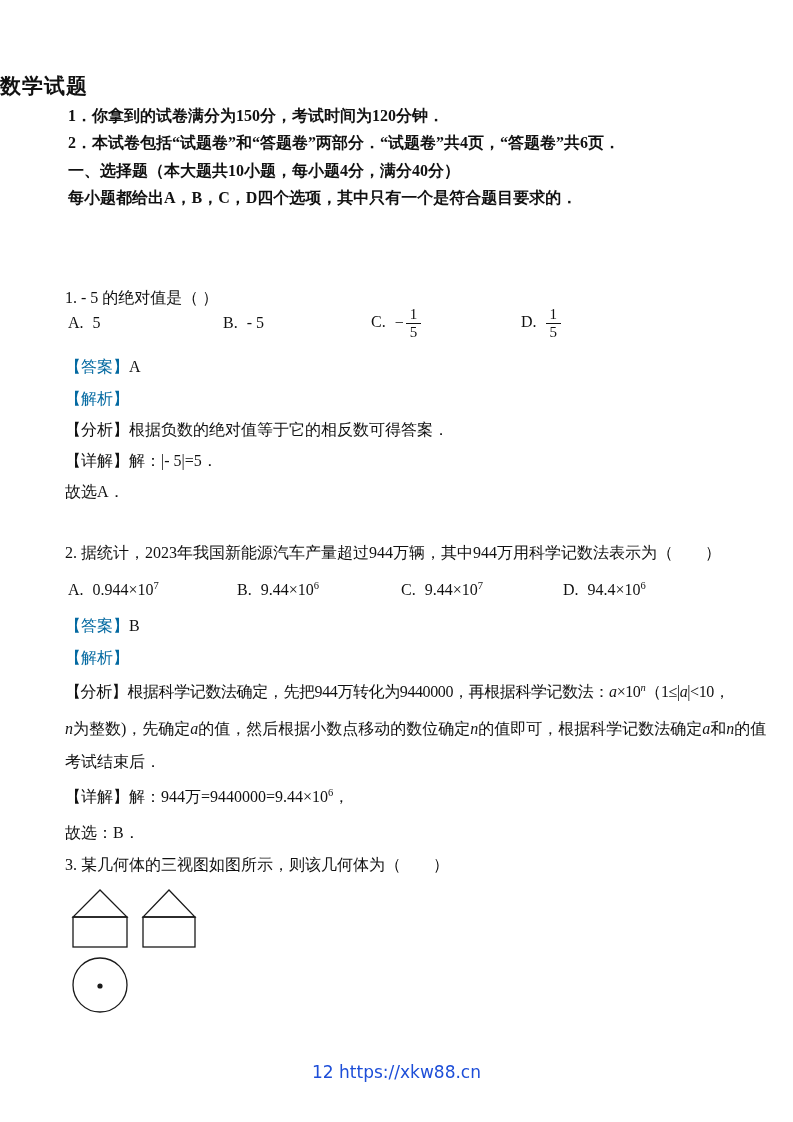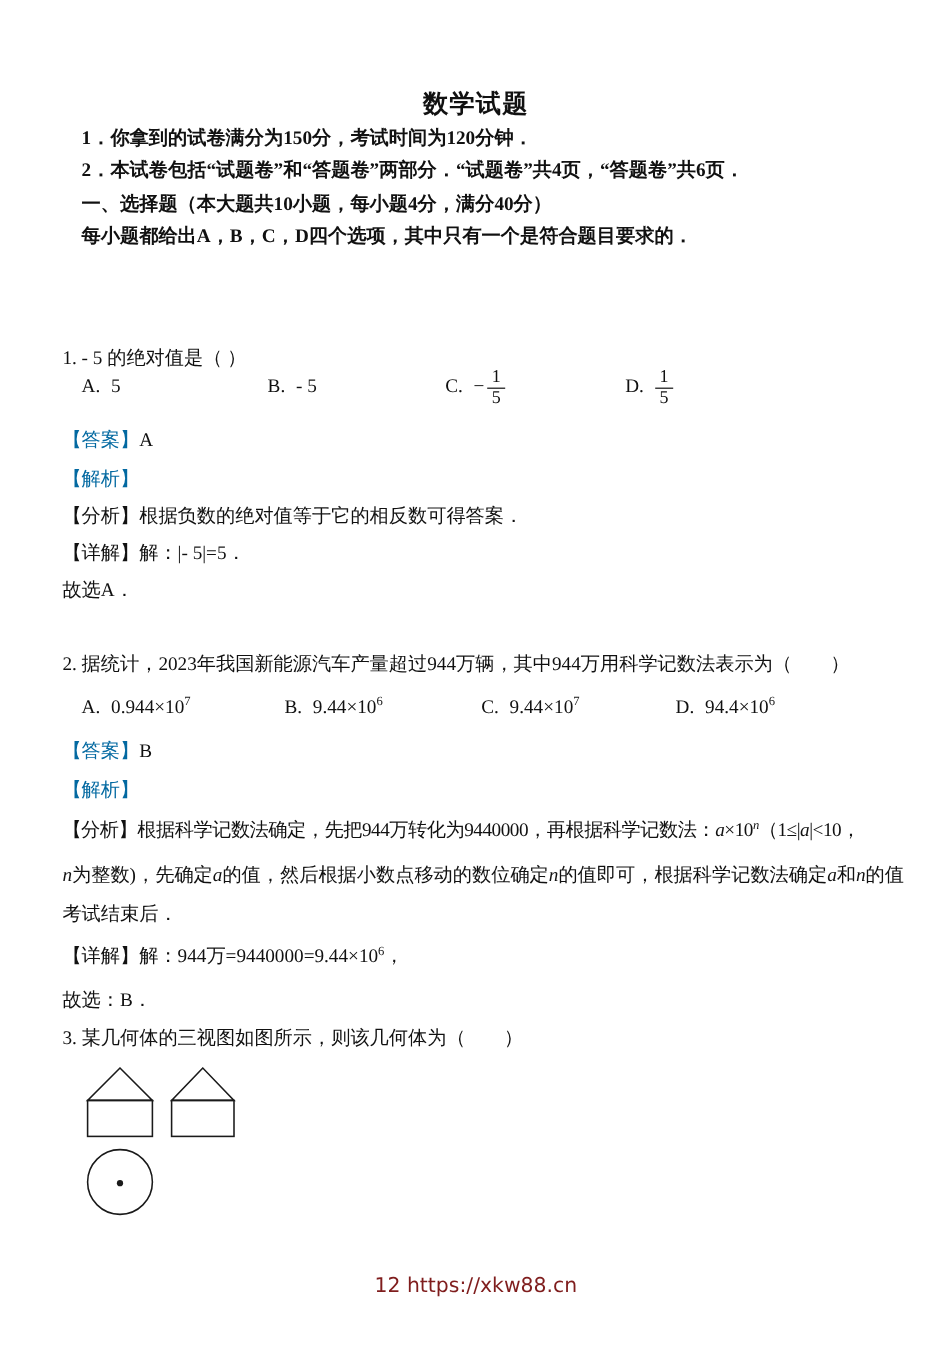--- a/index.html
+++ b/index.html
@@ -2,43 +2,43 @@
 <html><head>
 <meta charset="utf-8">
 <style>
   * { margin:0; padding:0; box-sizing:border-box; }
   html,body { background:#ffffff; }
   body {
     width:793px; height:1122px; position:relative; overflow:hidden;
     font-family:"Liberation Serif","DejaVu Serif",serif;
     color:#111111; font-size:16px;
   }
-  .abs { position:absolute; left:52px; white-space:nowrap; }
+  .abs { position:absolute; left:65px; white-space:nowrap; }
   .page-title {
-    position:absolute; top:72px; left:0; width:793px; text-align:center;
+    position:absolute; top:72px; left:0; width:793px; text-align:left;
     font-size:21px; font-weight:bold; letter-spacing:1px;
   }
   .hdr { position:absolute; top:102px; left:68px; right:40px; font-weight:bold; }
   .hdr p { height:27.4px; line-height:27.4px; white-space:nowrap; font-size:16px; }
   .qline { font-size:16px; }
   .opt-row { position:absolute; left:0; width:781px; }
   .opt-row .opt { position:absolute; top:50%; transform:translateY(-50%); white-space:nowrap; }
   .opt-label { margin-right:9px; }
   .frac { display:inline-block; vertical-align:middle; text-align:center; line-height:1.1; font-size:15px; }
   .frac .num, .frac .den { display:block; padding:0 4px; }
   .frac .den { border-top:1px solid #111; }
   .neg { display:inline-block; vertical-align:middle; margin-right:2px; }
   sup.e { font-size:10.5px; vertical-align:super; line-height:0; }
   .blue { color:#0369a1; }
   .mi { font-style:italic; }
   .tight { letter-spacing:-0.4px; }
   .figure { position:absolute; top:882px; left:60px; }
   .footer {
     position:absolute; top:1062px; left:0; width:793px; text-align:center;
-    color:#7f1d1d; font-family:"DejaVu Sans","Liberation Sans",sans-serif; font-size:17px;
+    color:#1d4ed8; font-family:"DejaVu Sans","Liberation Sans",sans-serif; font-size:17px;
   }
 </style>
 </head>
 <body>
 
 <div class="page-title">数学试题</div>
 
 <div class="hdr">
   <p>1．你拿到的试卷满分为150分，考试时间为120分钟．</p>
   <p>2．本试卷包括“试题卷”和“答题卷”两部分．“试题卷”共4页，“答题卷”共6页．</p>

